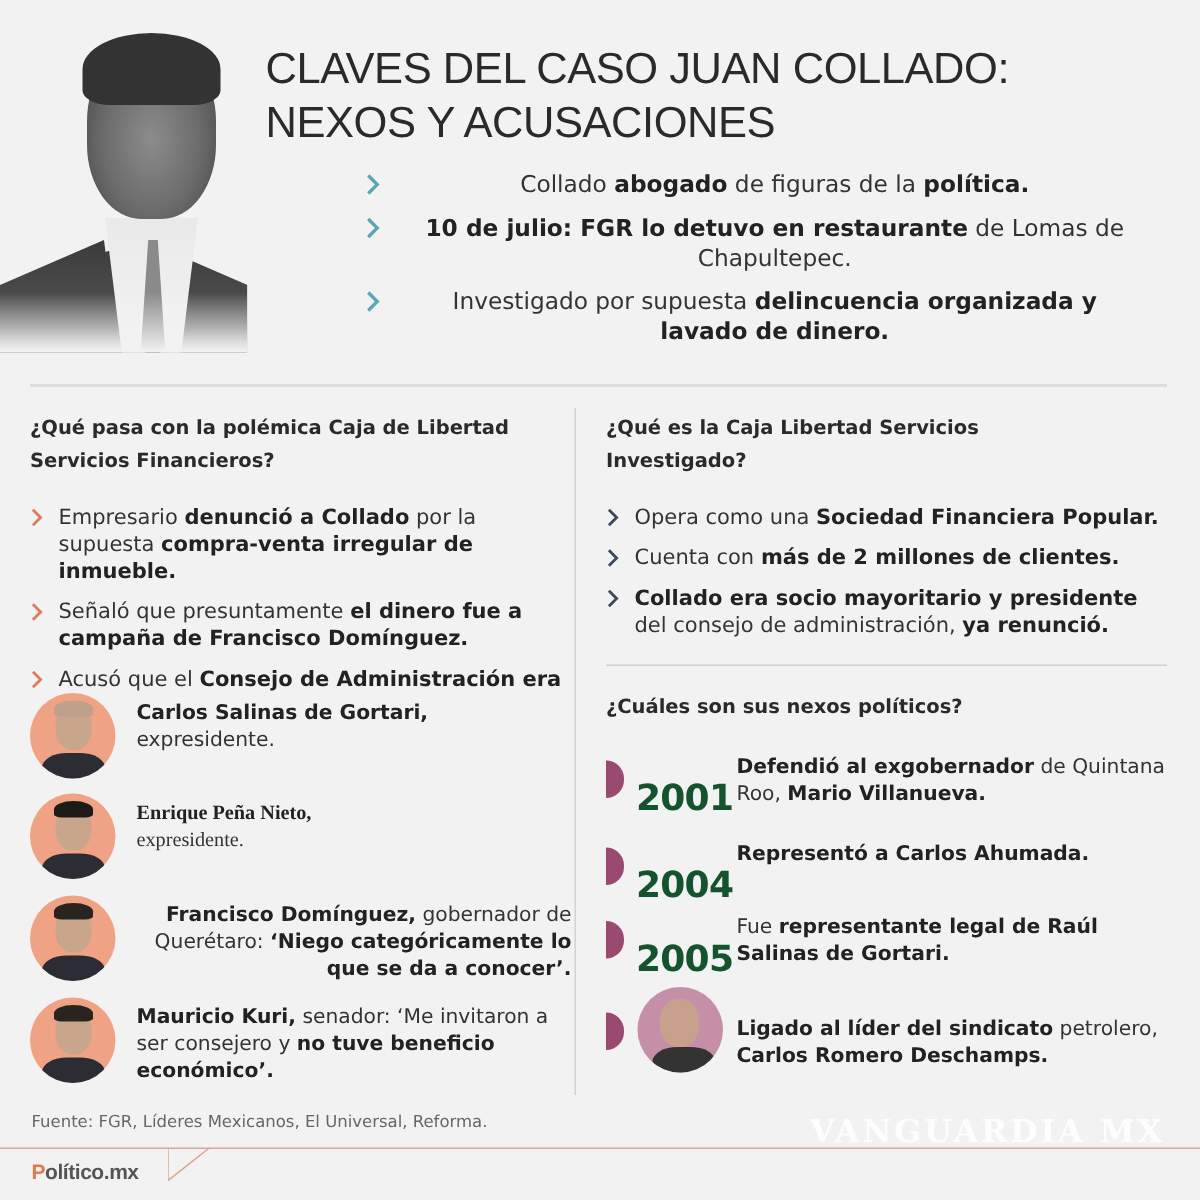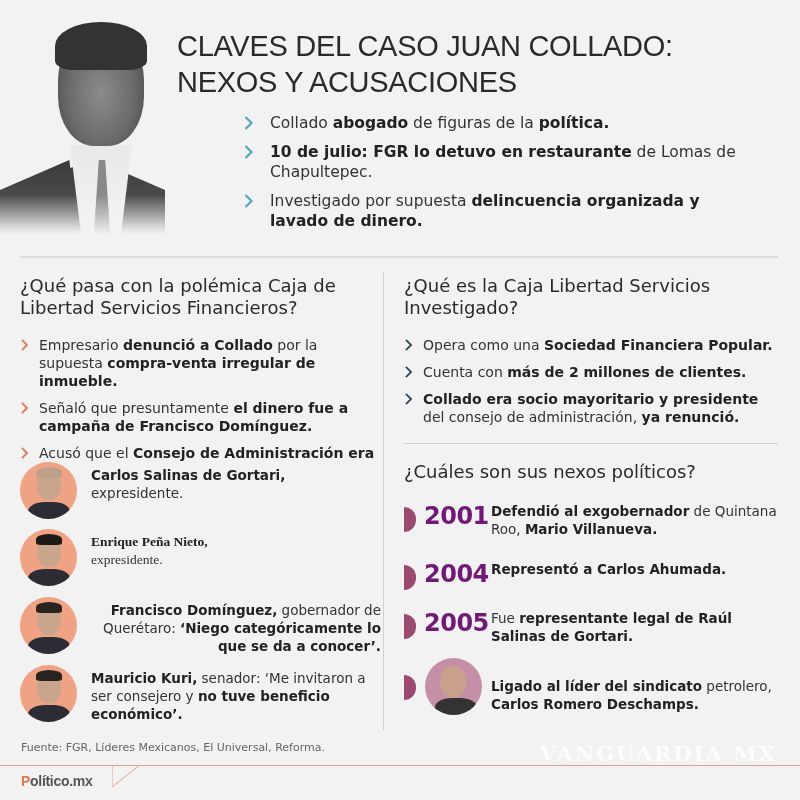--- a/index.html
+++ b/index.html
@@ -45,33 +45,33 @@
   }
   .title {
     position: absolute; left: 177px; top: 28px;
     font-family: "Liberation Sans", sans-serif;
     font-size: 29px; line-height: 36px; color: #2a2a2a;
     letter-spacing: -0.3px;
   }
   .top-bullets { position: absolute; left: 243px; top: 113px; width: 520px; }
   .top-bullets li {
     list-style: none; position: relative; padding-left: 27px;
-    font-size: 15.5px; line-height: 20px; margin-bottom: 9px; color: #333;
+    font-size: 15.5px; line-height: 20px; margin-bottom: 9px; color: #333; text-align: center;
   }
   .chev {
     position: absolute; left: 0; top: 3px; width: 11px; height: 14px;
   }
   .chev svg { width: 100%; height: 100%; display: block; }
   b { font-weight: bold; color: #222; }
 
   .hr-top { position: absolute; left: 20px; right: 22px; top: 256px; height: 2px; background: #dcdcdc; }
   .vr { position: absolute; left: 383px; top: 272px; width: 1px; height: 458px; background: #d2d2d2; }
   .hr-mid { position: absolute; left: 404px; right: 22px; top: 443px; height: 1px; background: #cfcfcf; }
 
-  .h2 { position: absolute; font-size: 18px; line-height: 22px; color: #2a2a2a; }
+  .h2 { position: absolute; font-size: 13px; line-height: 22px; color: #2a2a2a; font-weight: bold; }
   .left-col { position: absolute; left: 20px; top: 275px; width: 355px; }
   .right-col { position: absolute; left: 404px; top: 275px; width: 380px; }
 
   .sub-bullets li {
     list-style: none; position: relative; padding-left: 19px;
     font-size: 14px; line-height: 18px; margin-bottom: 9px; color: #333;
   }
   .sub-bullets .chev { top: 3px; width: 9px; height: 12px; }
 
   .person { position: absolute; left: 20px; width: 360px; height: 60px; }
@@ -95,21 +95,21 @@
     position: absolute; left: 71px; top: 4px; width: 290px;
     font-size: 13.5px; line-height: 18px; color: #333;
   }
 
   .nexo { position: absolute; left: 404px; width: 390px; }
   .half-circle {
     position: absolute; left: 0; top: 5px; width: 12px; height: 25px;
     border-radius: 0 13px 13px 0; background: #9a4a6f;
   }
   .year {
-    position: absolute; left: 20px; top: 0; font-size: 24px; font-weight: bold; color: #701a75;
+    position: absolute; left: 20px; top: 16px; font-size: 24px; font-weight: bold; color: #14532d;
     letter-spacing: -0.5px;
   }
   .nexo .text { position: absolute; left: 87px; top: 0; width: 300px; font-size: 13.5px; line-height: 18px; color: #333; }
   .nexo-avatar {
     position: absolute; left: 21px; top: -12px; width: 57px; height: 57px; border-radius: 50%;
     background: #c58fa8; overflow: hidden;
   }
   .nexo-avatar .face { position: absolute; left: 15px; top: 8px; width: 26px; height: 32px; border-radius: 45%; background: #c9a08c; }
   .nexo-avatar .body { position: absolute; left: 10px; top: 40px; width: 42px; height: 24px; border-radius: 40% 40% 0 0; background: #333; }
 

